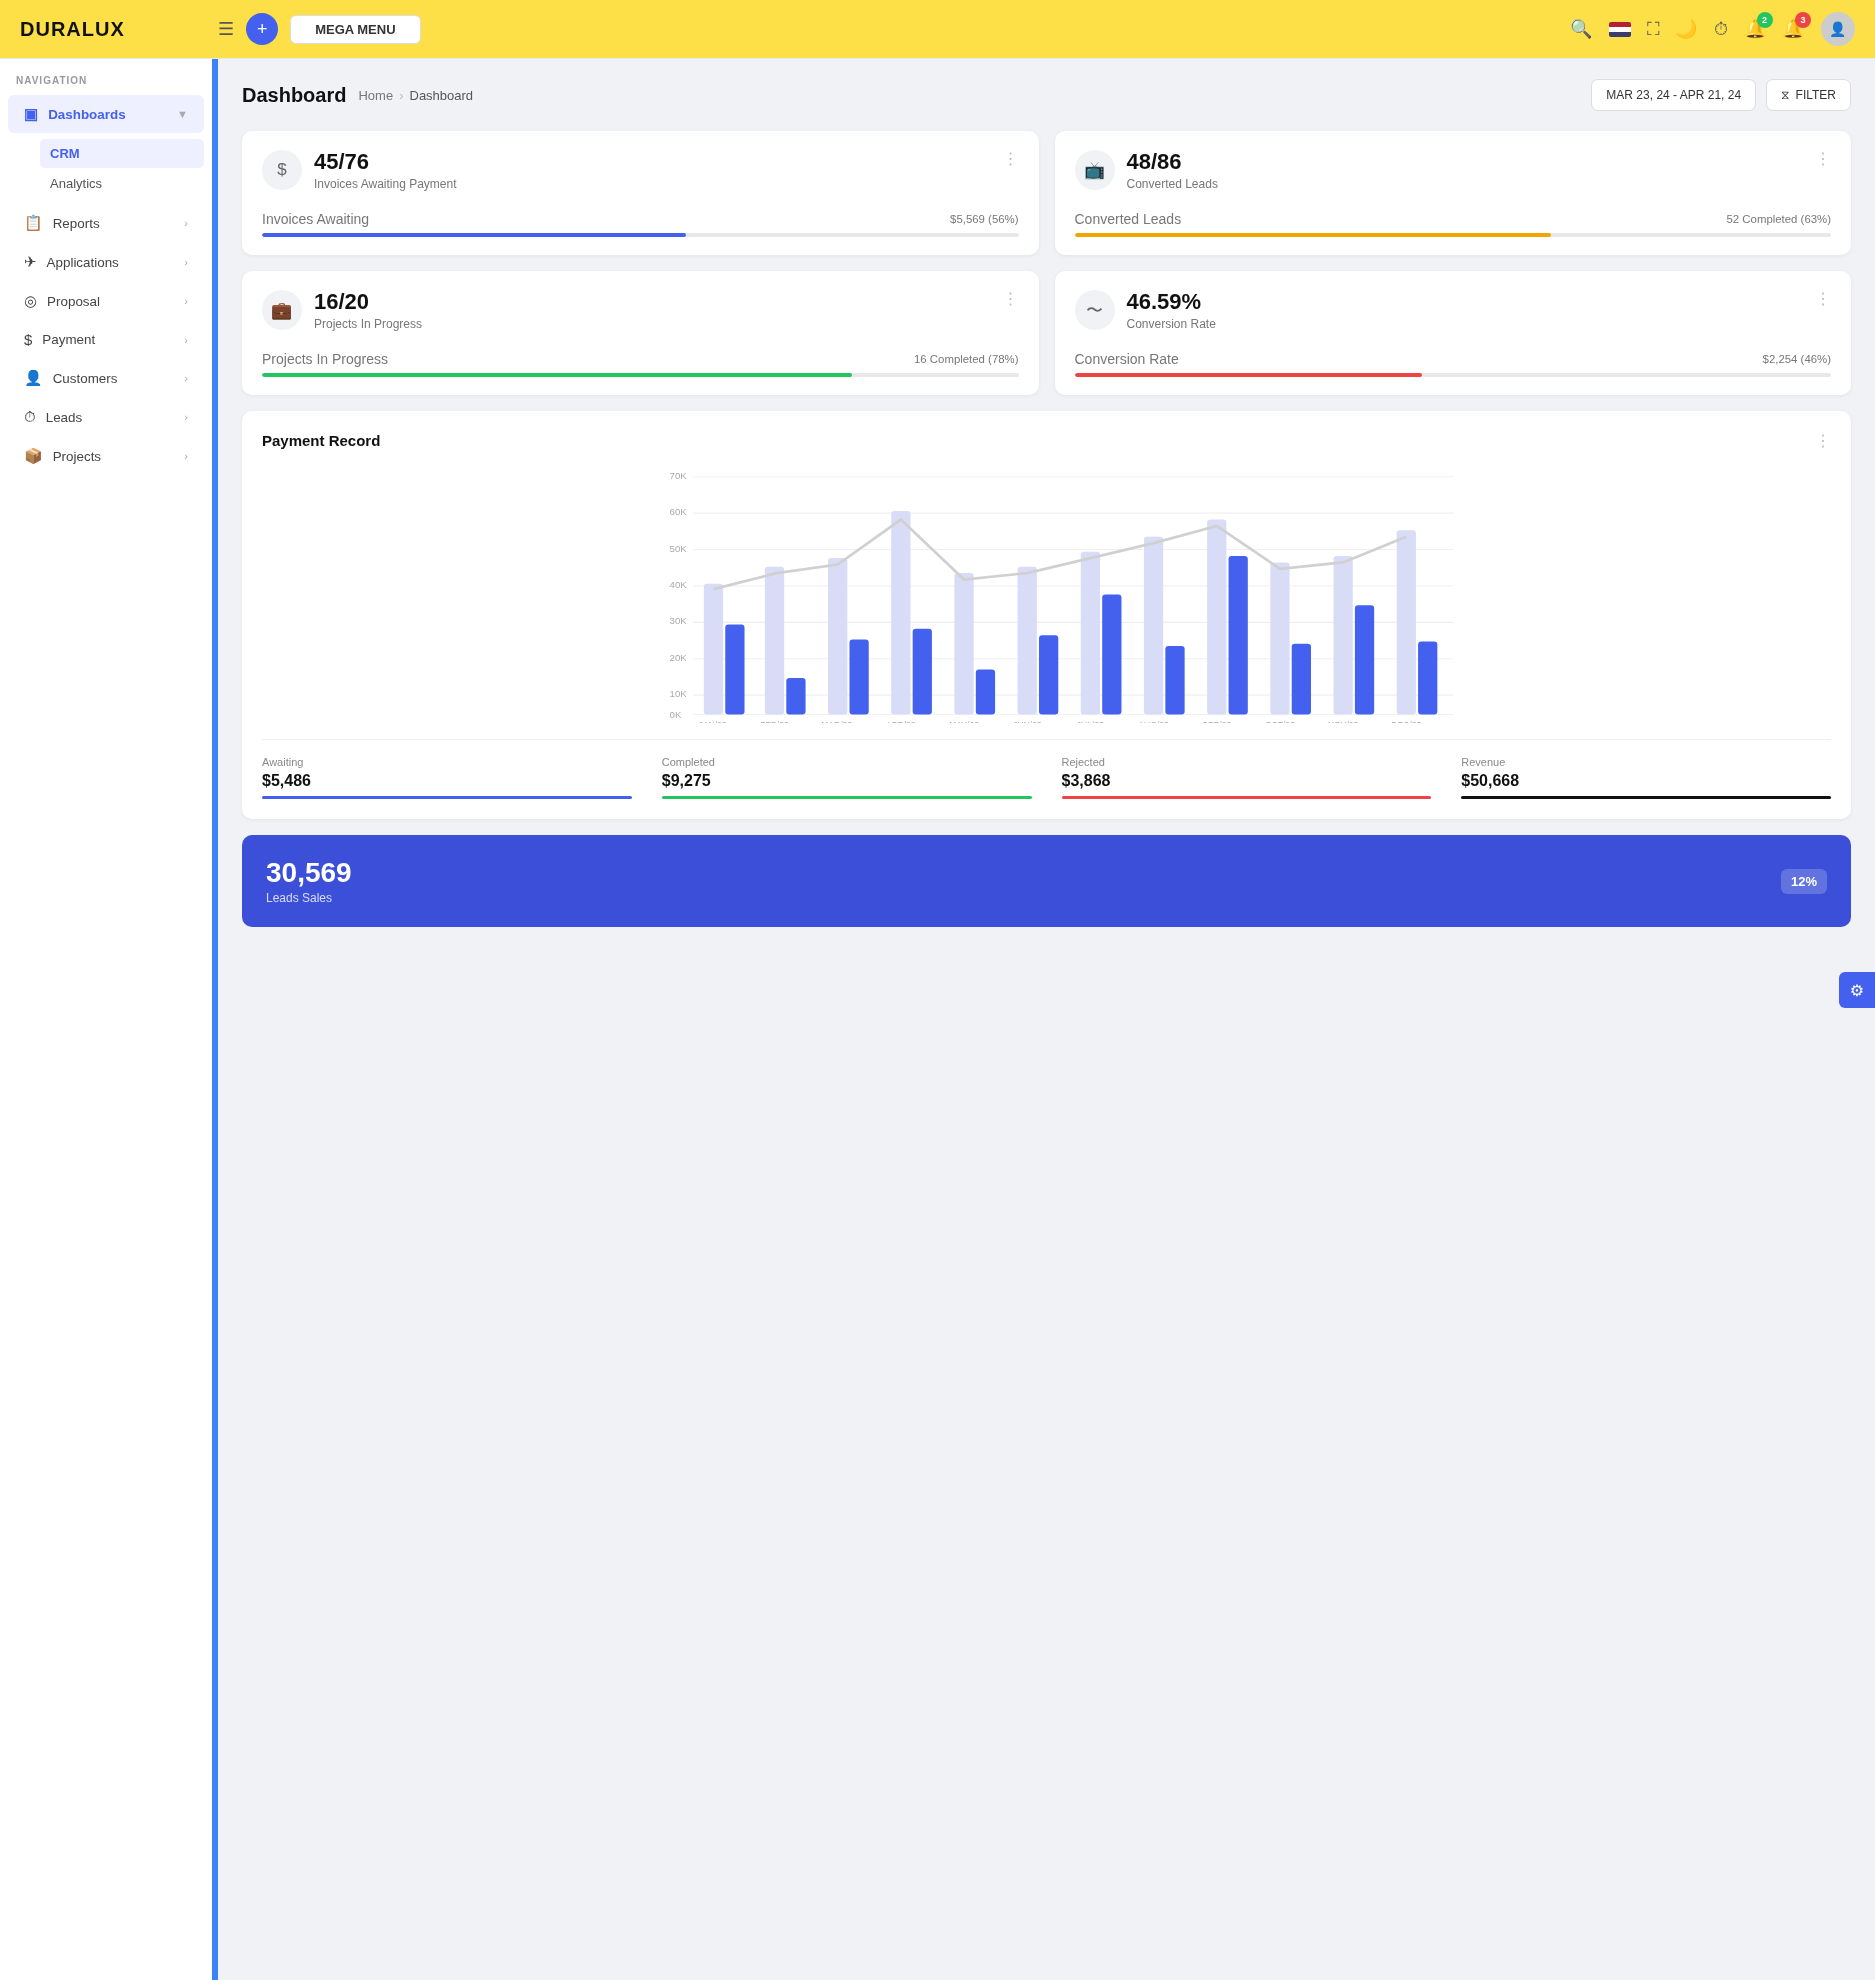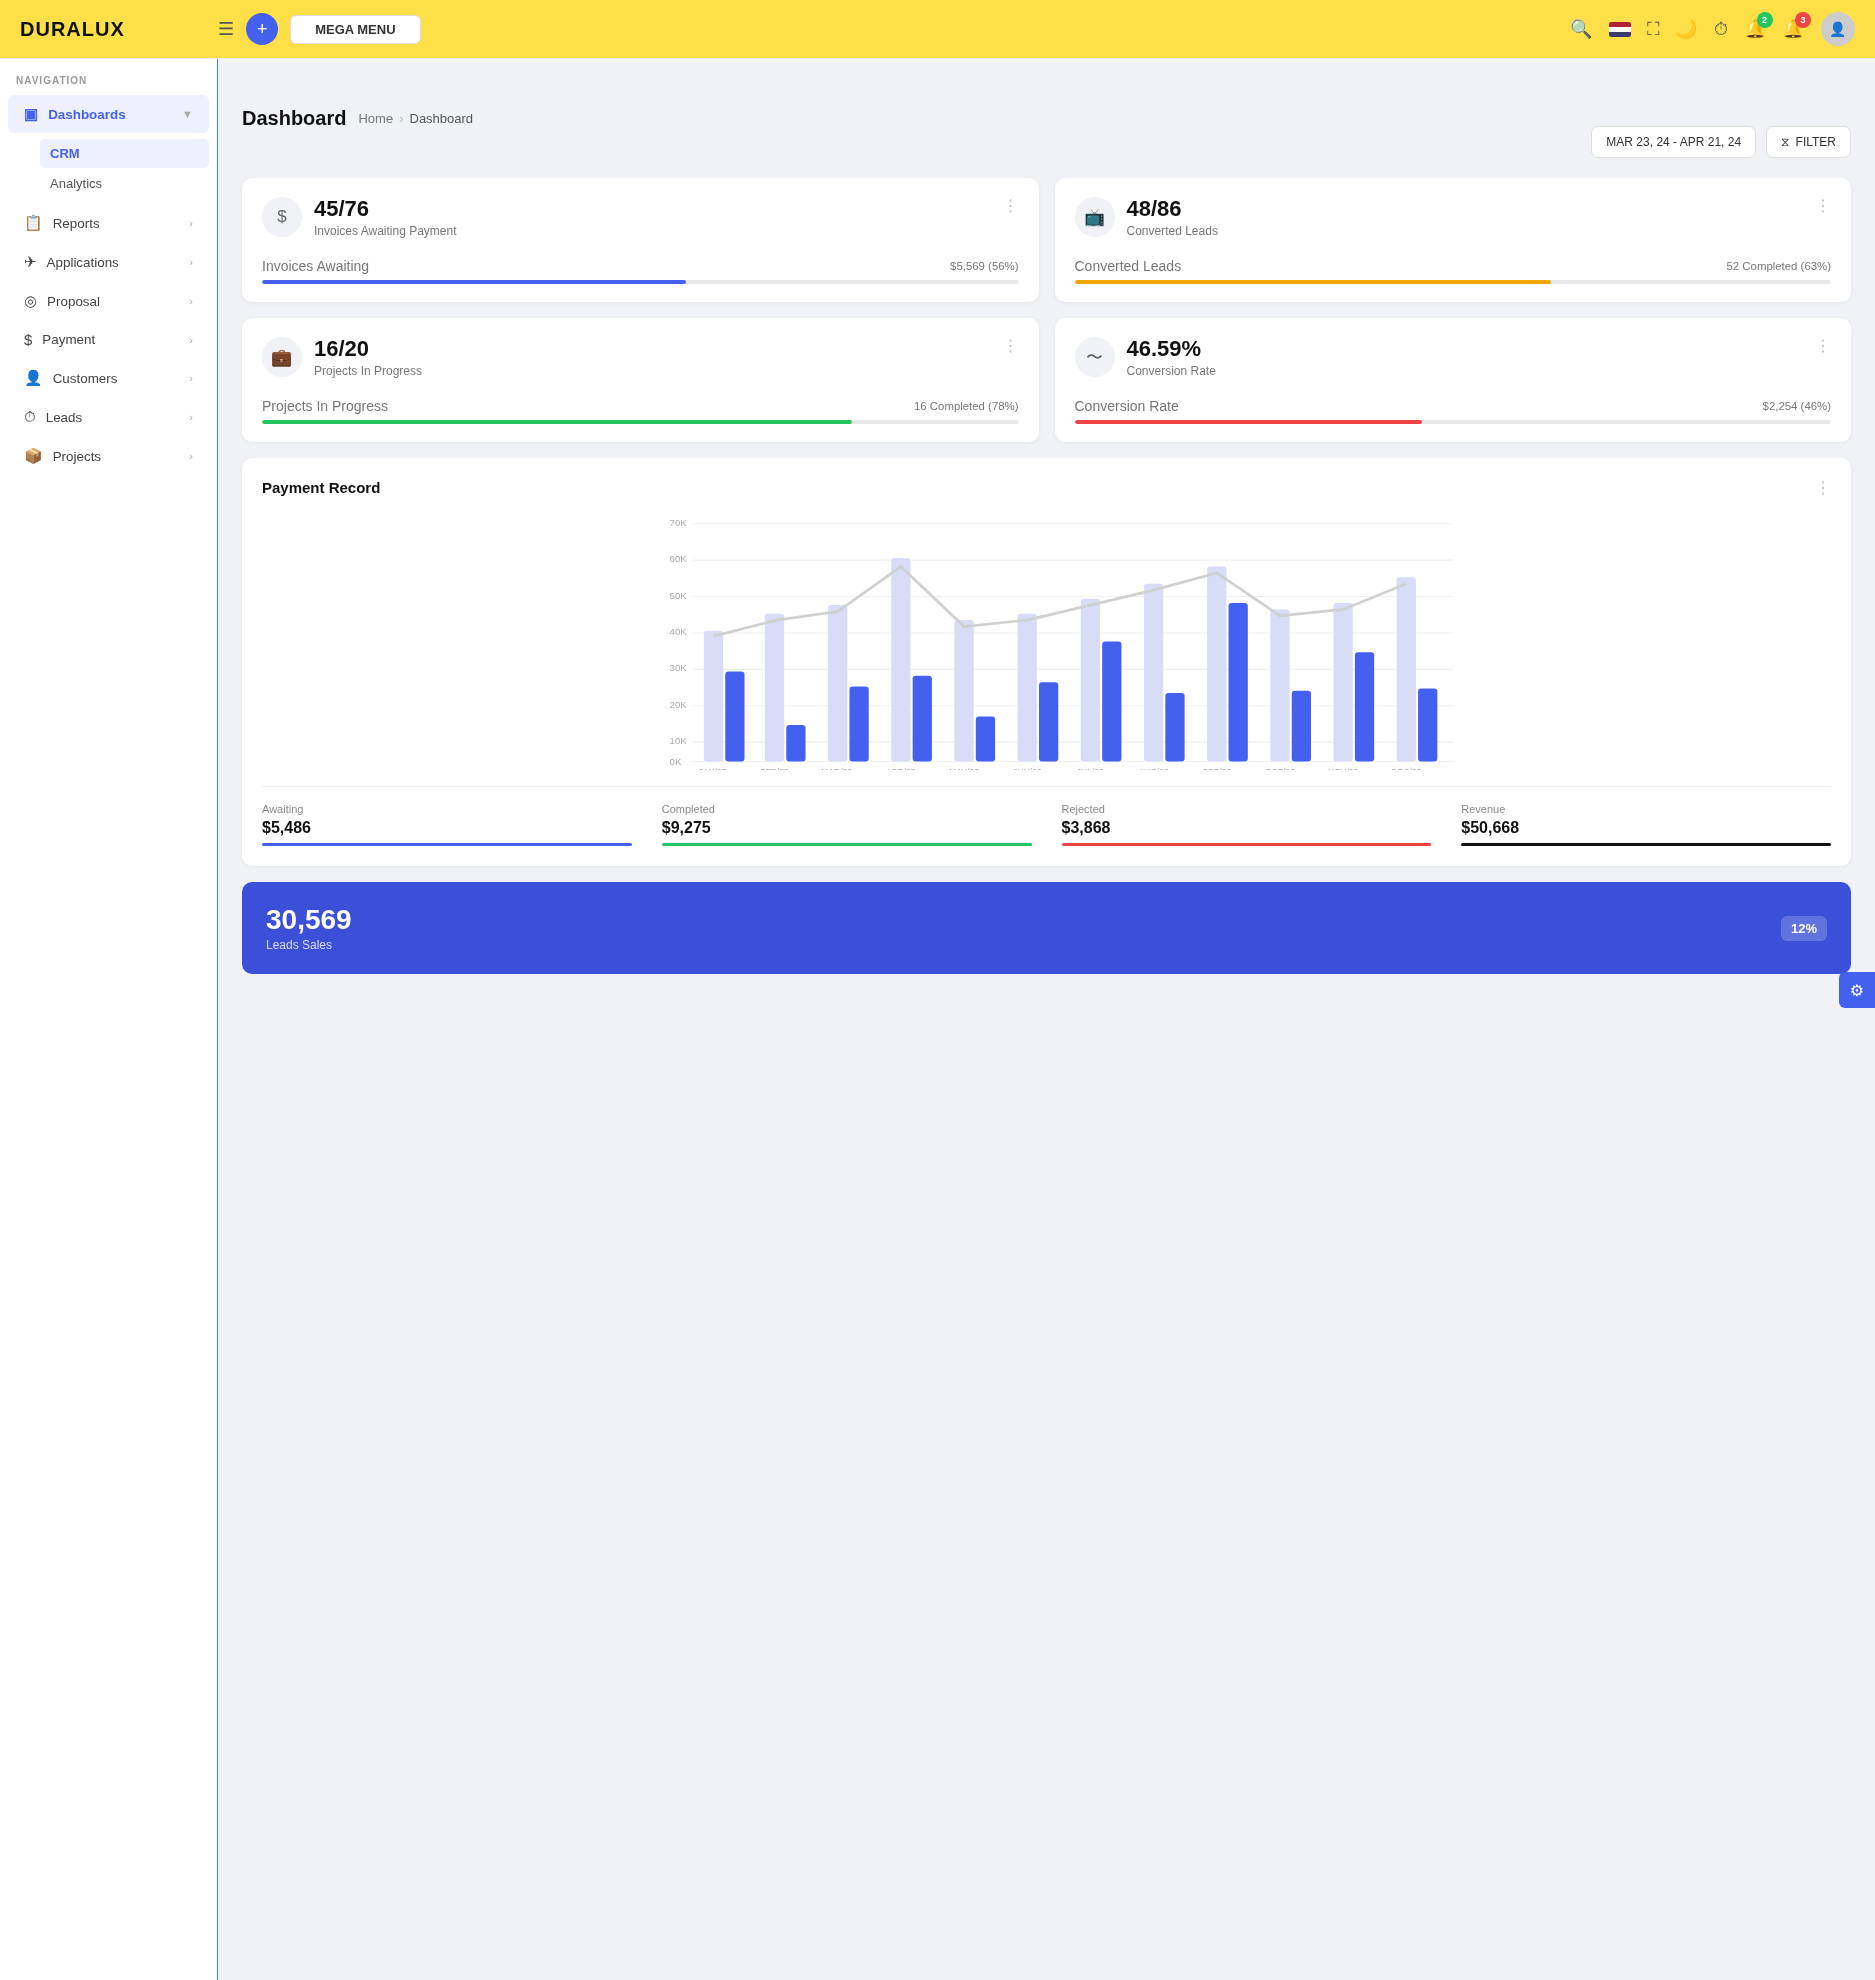--- a/index.html
+++ b/index.html
@@ -95,21 +95,21 @@
     .layout {
       display: flex;
       margin-top: 59px;
       height: calc(100vh - 59px);
     }
 
     
     .sidebar {
       width: 218px;
       background: #fff;
-      border-right: 1px solid #3b82f6;
+      border-right: 6px solid #3b82f6;
       overflow-y: auto;
       flex-shrink: 0;
       padding: 16px 0;
     }
     .nav-label {
       font-size: 10px;
       color: #999;
       font-weight: 700;
       letter-spacing: 1px;
       padding: 0 16px 8px;
@@ -180,21 +180,20 @@
       gap: 6px;
       font-size: 13px;
       color: #777;
     }
     .breadcrumb-sep { color: #bbb; }
     .breadcrumb-current { color: #555; }
     .page-header-right {
       display: flex;
       align-items: center;
       gap: 10px;
-      margin-top: 47px;
     }
     .date-range-btn {
       border: 1px solid #ddd;
       border-radius: 7px;
       padding: 8px 14px;
       font-size: 12px;
       color: #333;
       background: #fff;
       cursor: pointer;
       font-weight: 500;

